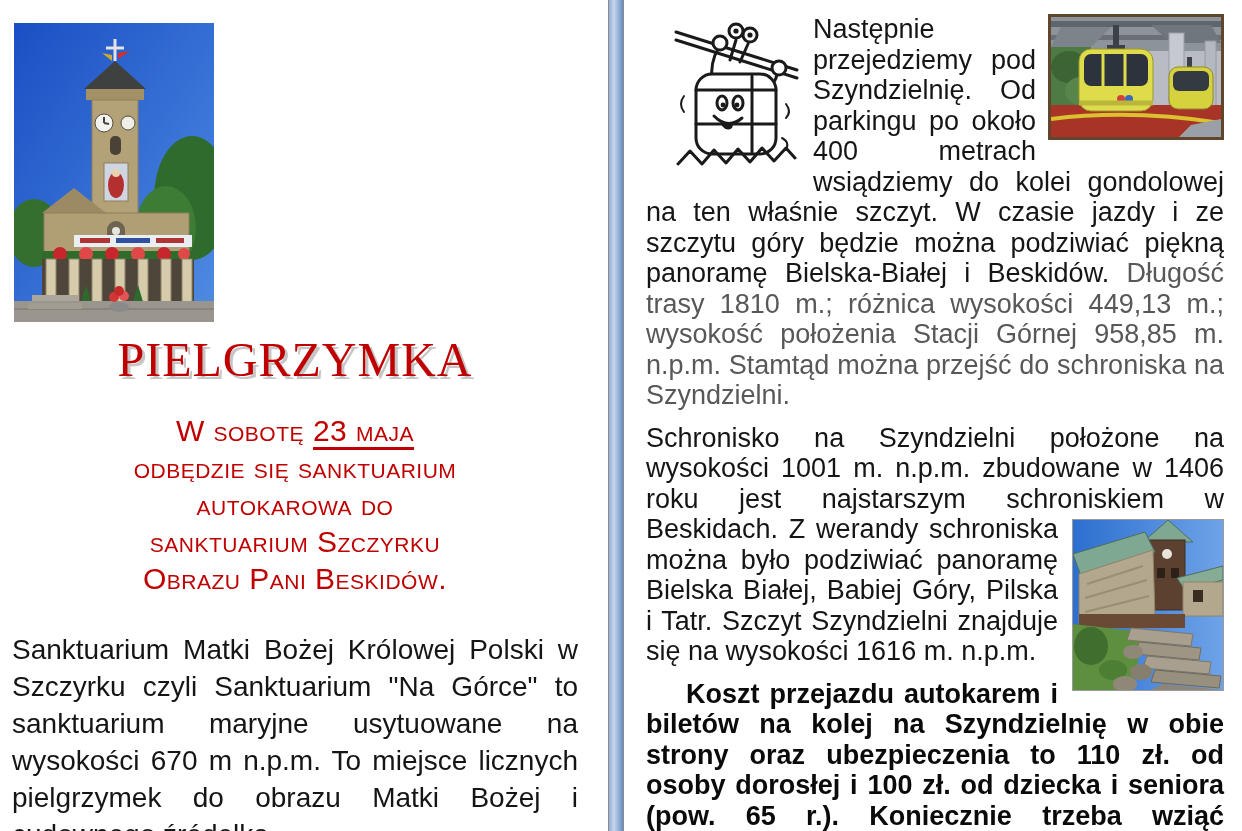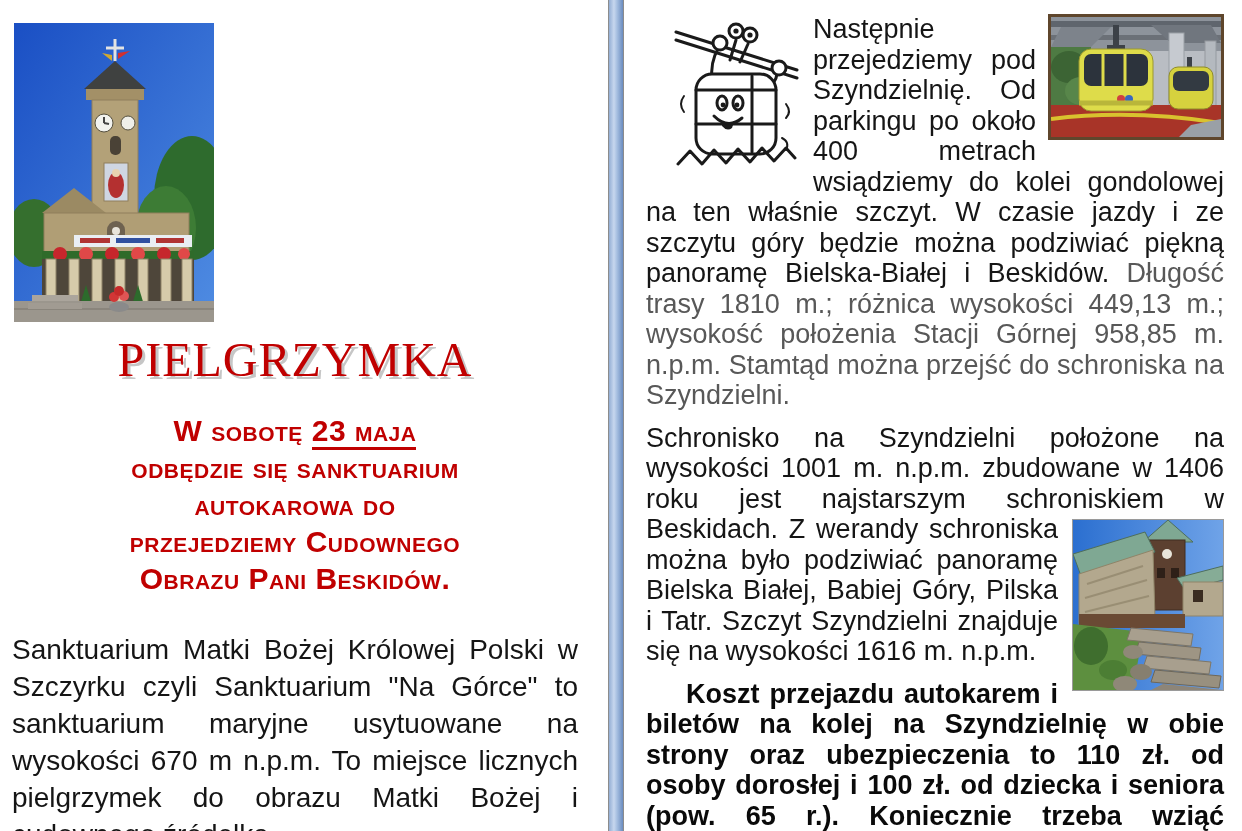--- a/index.html
+++ b/index.html
@@ -21,21 +21,21 @@
   .church-photo { float:left; width:200px; height:299px; margin:23px 13px 10px 2px; }
   .church-photo svg { display:block; width:100%; height:100%; }
 
   .title {
     margin:16px 0 0; text-align:center;
     font-family:"Liberation Serif", serif; font-weight:normal;
     font-size:48px; line-height:56px; color:#c00000;
     text-shadow:3px 3px 0 #c6c6c6; letter-spacing:1px;
   }
   .subtitle {
-    margin-top:24px; text-align:center; color:#c00000; font-weight:bold;
+    margin-top:24px; text-align:center; color:#c00000; font-weight:normal;
     font-size:30px; line-height:37px; font-variant:small-caps; letter-spacing:0.5px;
   }
   .subtitle .dateline { border-bottom:3px solid #c00000; }
 
   .lbody { font-size:28px; line-height:37px; text-align:justify; margin:0; }
   .para1 { margin-top:34px; }
 
   
   .rbody { font-size:27px; line-height:30.5px; text-align:justify; margin:12px; }
   .gray { color:#585858; }
@@ -130,21 +130,21 @@
         <circle cx="105" cy="268" r="5" fill="#c62a2a"></circle>
       </svg>
     </div>
 
     <h1 class="title">PIELGRZYMKA</h1>
 
     <div class="subtitle">
       <div><span>W sobotę </span><span class="dateline">23 maja</span></div>
       <div>odbędzie się sanktuarium</div>
       <div>autokarowa do</div>
-      <div>przejedziemy Cudownego</div>
+      <div>sanktuarium Szczyrku</div>
       <div>Obrazu Pani Beskidów.</div>
     </div>
 
     <p class="lbody para1">Sanktuarium Matki Bożej Królowej Polski w Szczyrku czyli Sanktuarium "Na Górce" to sanktuarium maryjne usytuowane na wysokości 670 m n.p.m. To miejsce licznych pielgrzymek do obrazu Matki Bożej i cudownego źródełka.</p>
 
   </div>
 
   <div class="divider"></div>
 
   <div class="col-right">

